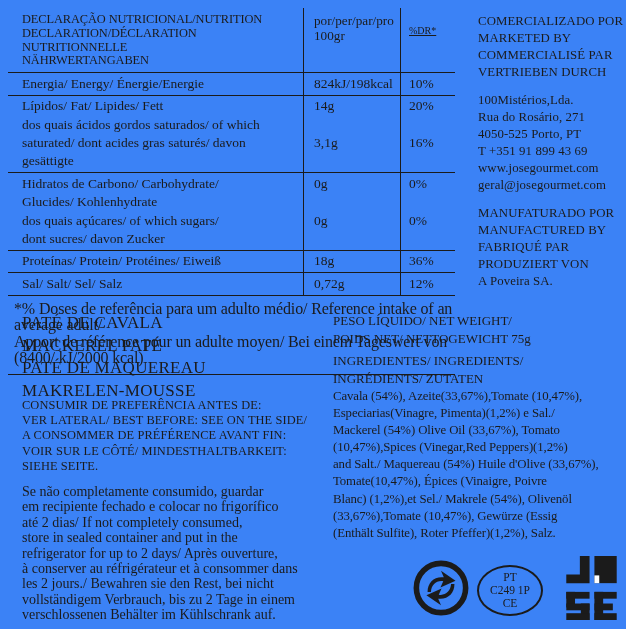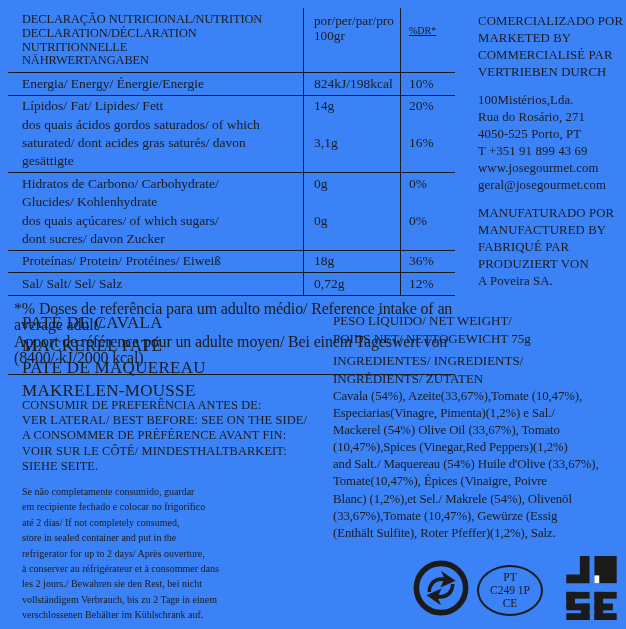--- a/index.html
+++ b/index.html
@@ -22,21 +22,21 @@
   .thead .c-dr{padding-top:14px;font-size:10px;text-decoration:underline;}
   .foot{border-bottom:1.5px solid #1b1b1b;padding:5px 0 7px 6px;font-size:16px;line-height:16.5px;letter-spacing:-0.15px;white-space:pre-line;}
 
   
   .rightcol{position:absolute;left:478px;top:13px;width:146px;font-size:12.8px;line-height:17px;}
   .rightcol .blk{margin-bottom:11px;white-space:pre-line;letter-spacing:0.1px;}
 
   
   .names{position:absolute;left:22px;top:312px;font-size:17px;line-height:22.6px;letter-spacing:0.3px;}
   .bestbefore{position:absolute;left:22px;top:398px;font-size:12.4px;line-height:15.2px;letter-spacing:0.1px;}
-  .storage{position:absolute;left:22px;top:484px;width:312px;font-size:10px;line-height:15.4px;}
+  .storage{position:absolute;left:22px;top:484px;width:312px;font-size:14px;line-height:15.4px;}
 
   
   .netweight{position:absolute;left:333px;top:312px;font-size:13px;line-height:18.2px;}
   .ingheading{position:absolute;left:333px;top:352px;font-size:13px;line-height:18.2px;}
   .inglist{position:absolute;left:333px;top:388px;width:293px;font-size:12.8px;line-height:17.1px;letter-spacing:-0.1px;}
   .inglist b{font-weight:normal;}
 
   
   .greendot{position:absolute;left:413px;top:560px;width:56px;height:56px;}
   .ec-oval{

